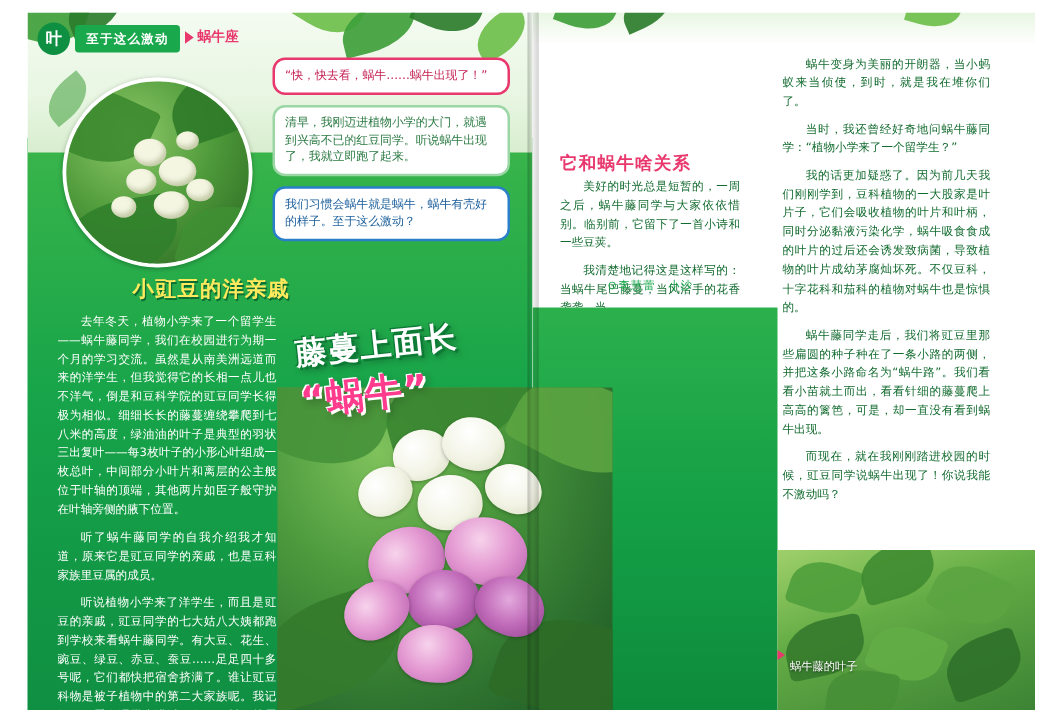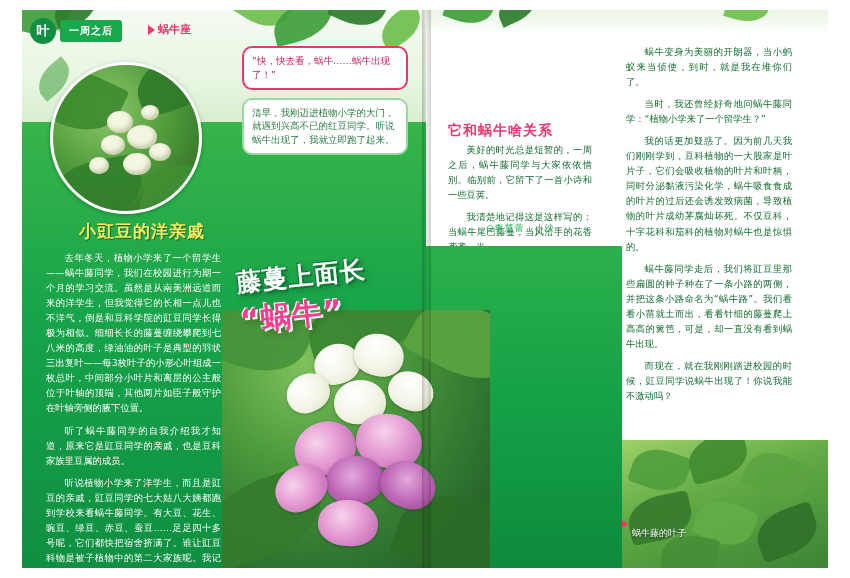--- a/index.html
+++ b/index.html
@@ -107,37 +107,36 @@
   .bubble {
     position: relative;
     background: #ffffff;
     border: 2px solid #1aa84c;
     border-radius: 10px;
     padding: 6px 8px;
     margin-bottom: 8px;
     font-size: 9.5px;
     line-height: 1.45;
     color: #1d6b33;
-    margin-left: 24px;
   }
   .bubble.pink { border-color: #e8386d; color: #c41f52; }
   .bubble.blue { border-color: #2a7fc9; color: #1a5e9b; }
   .bubble.white-plain { border-color: #9bd6a5; color: #2b7a42; }
   .bubble.greenfill {
     background: #1aa84c; border-color: #0d7a36; color: #ffffff;
   }
   
   .article-title-left {
     position: absolute; left: 30px; top: 210px;
     width: 180px;
     color: #ffe95c;
     font-size: 17px; font-weight: bold;
     letter-spacing: 1px;
     text-shadow: 1px 1px 0 #0b6b31;
-    text-align: center;
+    text-align: right;
   }
   .left-col {
     position: absolute;
     left: 24px; top: 240px;
     width: 175px;
     color: #ffffff;
     font-size: 9.3px;
     line-height: 1.62;
     text-align: justify;
   }
@@ -274,21 +273,21 @@
         <span class="leaf dark" style="left:30px;top:-20px;width:48px;height:34px;transform:rotate(-22deg);"></span>
         <span class="leaf light" style="left:216px;top:-16px;width:50px;height:32px;transform:rotate(32deg);"></span>
         <span class="leaf" style="left:250px;top:-8px;width:62px;height:38px;transform:rotate(-14deg);"></span>
         <span class="leaf dark" style="left:310px;top:-18px;width:52px;height:34px;transform:rotate(24deg);"></span>
         <span class="leaf light" style="left:356px;top:2px;width:46px;height:30px;transform:rotate(-30deg);"></span>
         <span class="leaf" style="left:12px;top:56px;width:40px;height:26px;transform:rotate(-40deg);opacity:.55;"></span>
       </div>
 
       <div class="logo-bar">
         <div class="logo-circle">叶</div>
-        <div class="logo-pill">一周之后</div>
+        <div class="logo-pill">至于这么激动</div>
       </div>
 
       <div class="section-flag">
         <span class="flag-tri"></span>
         <span class="flag-text">蜗牛座</span>
       </div>
 
       <div class="photo-circle">
         <span class="pc-leaf" style="left:-18px;top:6px;width:86px;height:58px;transform:rotate(25deg);"></span>
         <span class="pc-leaf" style="left:82px;top:-12px;width:88px;height:54px;transform:rotate(-18deg);background:#2f7a28;"></span>
@@ -303,20 +302,23 @@
         <span class="pc-flower" style="left:88px;top:40px;width:18px;height:15px;"></span>
       </div>
 
       <div class="bubbles">
         <div class="bubble pink">
           <span>“快，快去看，蜗牛……蜗牛出现了！”</span>
         </div>
         <div class="bubble white-plain">
           <span>清早，我刚迈进植物小学的大门，就遇到兴高不已的红豆同学。听说蜗牛出现了，我就立即跑了起来。</span>
         </div>
+        <div class="bubble blue">
+          <span>我们习惯会蜗牛就是蜗牛，蜗牛有壳好的样子。至于这么激动？</span>
+        </div>
       </div>
 
       <div class="article-title-left">小豇豆的洋亲戚</div>
 
       <div class="left-col">
         <p>去年冬天，植物小学来了一个留学生——蜗牛藤同学，我们在校园进行为期一个月的学习交流。虽然是从南美洲远道而来的洋学生，但我觉得它的长相一点儿也不洋气，倒是和豆科学院的豇豆同学长得极为相似。细细长长的藤蔓缠绕攀爬到七八米的高度，绿油油的叶子是典型的羽状三出复叶——每3枚叶子的小形心叶组成一枚总叶，中间部分小叶片和离层的公主般位于叶轴的顶端，其他两片如臣子般守护在叶轴旁侧的腋下位置。</p>
         <p>听了蜗牛藤同学的自我介绍我才知道，原来它是豇豆同学的亲戚，也是豆科家族里豆属的成员。</p>
         <p>听说植物小学来了洋学生，而且是豇豆的亲戚，豇豆同学的七大姑八大姨都跑到学校来看蜗牛藤同学。有大豆、花生、豌豆、绿豆、赤豆、蚕豆……足足四十多号呢，它们都快把宿舍挤满了。谁让豇豆科物是被子植物中的第二大家族呢。我记得蚕豆看在课堂上讲过，有了写料，就属豆科家族的成员最多了。它们有攻不仅有柔软的草本，还有高大的木本。而且，豆科家族的成员分布极为广泛，无论平原、高山、荒漠、草原、还是森林，几乎都可以看到它们的身影。</p>
       </div>
     </div>

